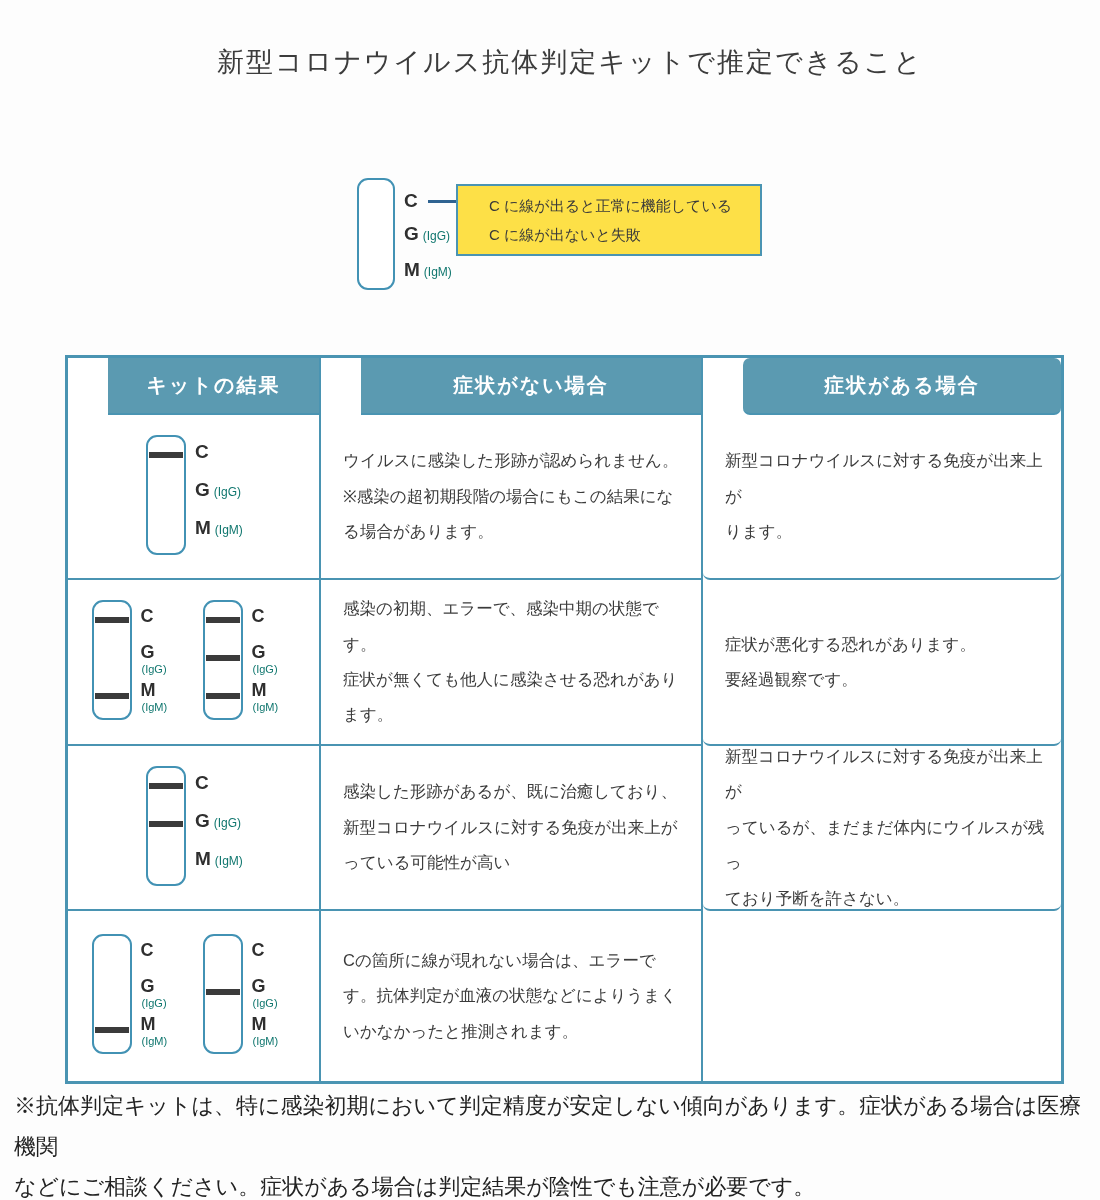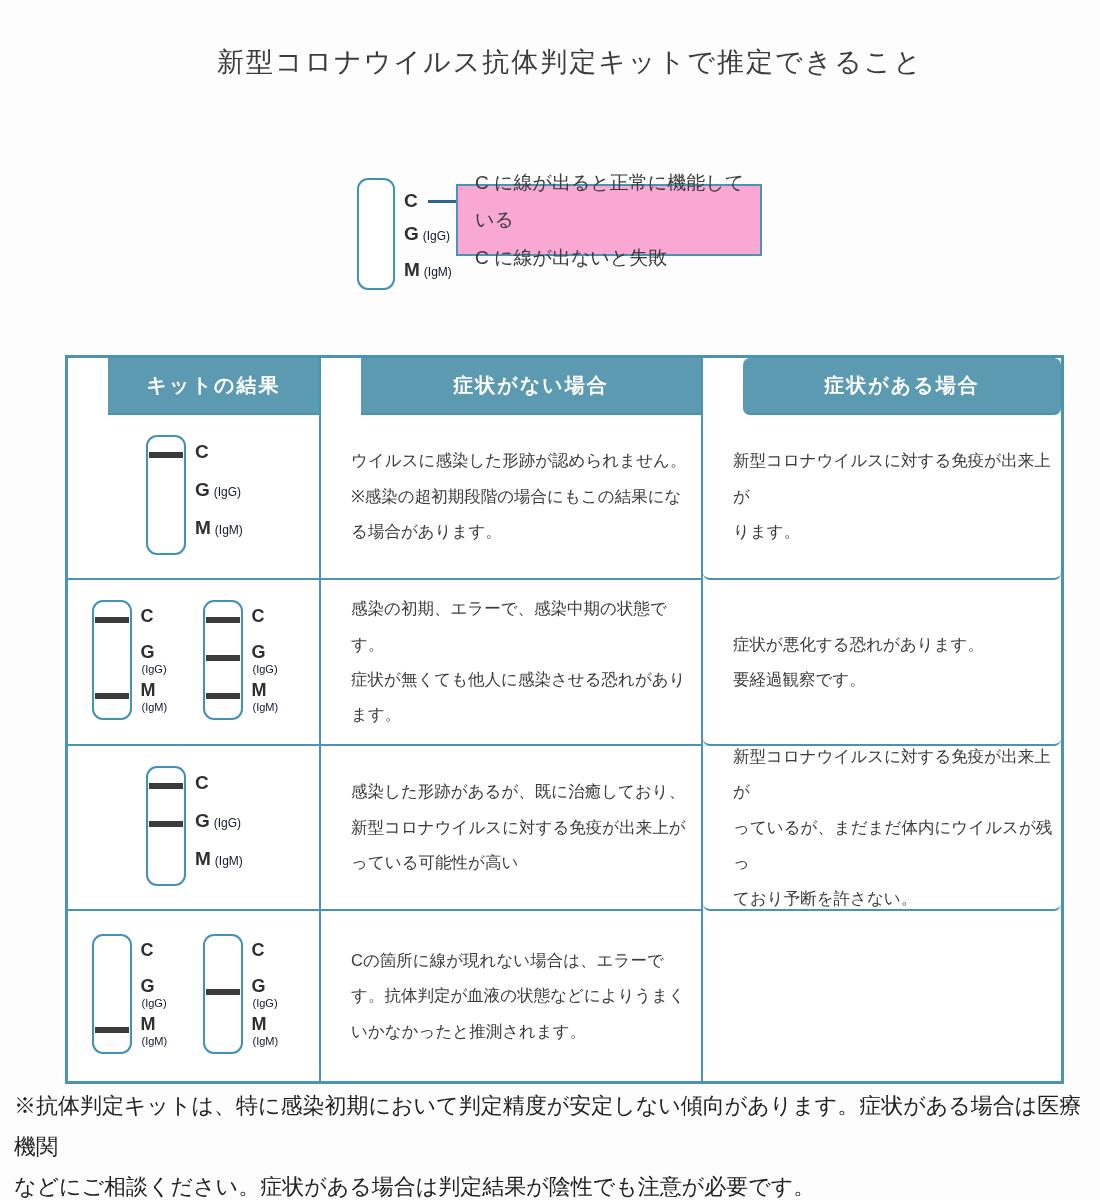--- a/index.html
+++ b/index.html
@@ -11,50 +11,50 @@
 
   
   .legend {position:absolute; left:357px; top:178px; width:440px; height:130px;}
   .legend .strip-area {position:absolute; left:0; top:0;}
   .legend .strip {width:38px; height:112px;}
   .legend .strip-labels {height:112px;}
   .legend .slab-C{top:12px}.legend .slab-G{top:45px}.legend .slab-M{top:81px}
   .legend .single {transform:none;}
   .connector {position:absolute; left:71px; top:22px; width:29px; height:3px; background:#2f6391;}
   .callout {position:absolute; left:99px; top:6px; width:306px; height:72px;
-            border:2px solid #4a94b2; background:#f9a8d4; box-sizing:border-box;
+            border:2px solid #4a94b2; background:#fde047; box-sizing:border-box;
             display:flex; flex-direction:column; justify-content:center;
-            padding-left:17px; font-size:19px; line-height:1.95; white-space:pre-line; color:#3a3a3a;}
+            padding-left:31px; font-size:15px; line-height:1.95; white-space:pre-line; color:#3a3a3a;}
 
   
   .kit-table {position:absolute; left:65px; top:355px; width:999px; height:729px;
               border:3px solid #4a94b2; box-sizing:border-box; background:#ffffff;
               display:grid; grid-template-columns:253px 382px 358px;
               grid-template-rows:57px 165px 166px 165px 170px;}
   .cell {border-right:2px solid #4a94b2; border-bottom:2px solid #4a94b2; box-sizing:border-box; overflow:hidden;}
   .cell.col3 {border-right:none;border-radius:7px;}
   .cell.rowlast {border-bottom:none;}
   .hcell {background:#5b9ab1; color:#ffffff; display:flex; align-items:center; justify-content:center;
           font-size:20px; font-weight:600; letter-spacing:2px;margin-left:40px;}
-  .tcell {display:flex; align-items:center; padding:0 4px 0 30px;
+  .tcell {display:flex; align-items:center; padding:0 4px 0 22px;
           font-size:16.5px; line-height:2.15; white-space:pre-line; color:#3b3b3b;}
   .kcell {display:flex; align-items:center; justify-content:center; gap:18px;}
 
   
   .strip-unit {display:flex; gap:9px; position:relative; height:124px;}
   .single {transform:translateX(14px);}
   .strip {position:relative; width:40px; height:120px; border:2.5px solid #4292b4;
           border-radius:11px; background:#ffffff; box-sizing:border-box;}
   .band {position:absolute; left:1px; right:1px; height:6px; background:#3b3b3b;}
   .band-C{top:15px}.band-G{top:53px}.band-M{top:91px}
   .strip-labels {position:relative; width:74px; height:120px;}
   .stacked .strip-labels {width:44px;}
   .slab {position:absolute; left:0; white-space:nowrap;}
   .slab .letter {font-size:19px; font-weight:bold; color:#2f2f2f;}
-  .slab .sub {font-size:12px; color:#0f172a; margin-left:4px;}
+  .slab .sub {font-size:12px; color:#0f766e; margin-left:4px;}
   .slab-C{top:6px}.slab-G{top:44px}.slab-M{top:82px}
   .stacked .slab .letter{font-size:18px;}
   .stacked .slab .sub{display:block; margin-left:1px; font-size:11px; line-height:1.15;}
   .stacked .slab-C{top:6px}.stacked .slab-G{top:42px}.stacked .slab-M{top:80px}
 
   .footnote {position:absolute; left:14px; top:1086px; width:1078px;
              font-family:"Liberation Serif", serif; font-size:22px; line-height:1.85;
              color:#222222; white-space:pre-line;}
 </style>
 </head>

